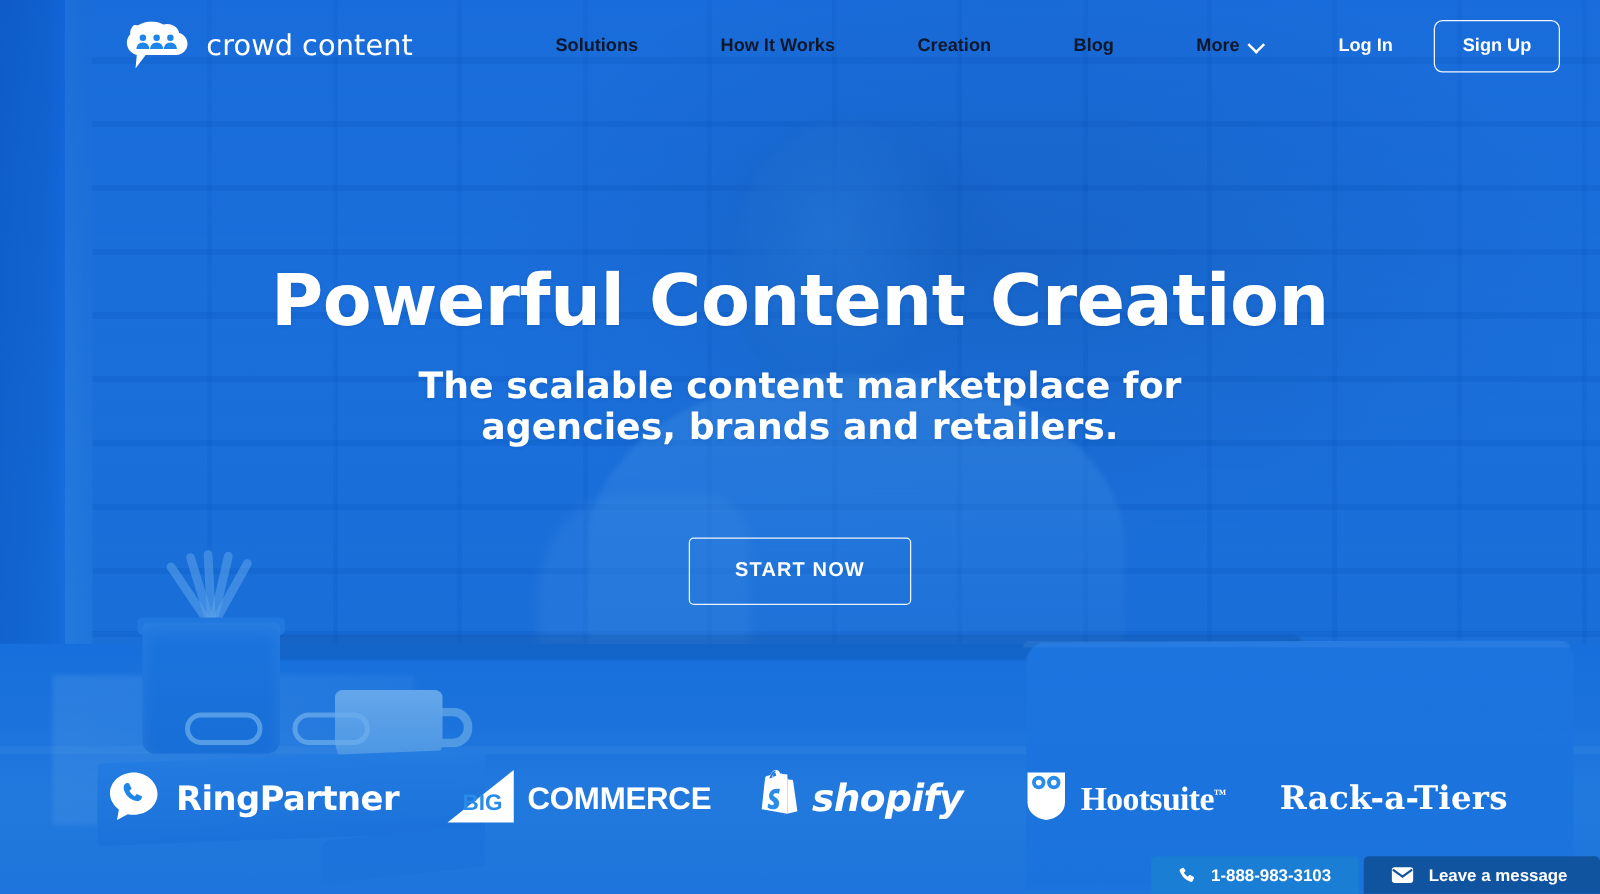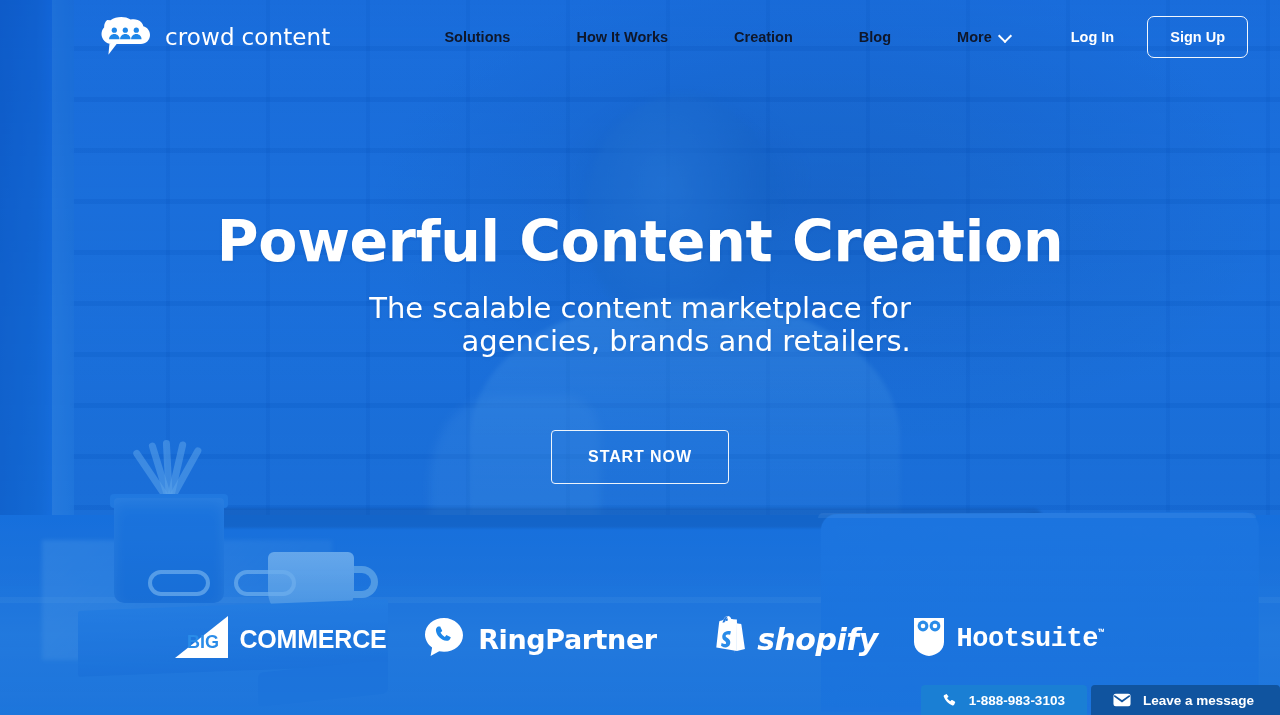--- a/index.html
+++ b/index.html
@@ -225,21 +225,21 @@
     font-size:57px; line-height:1.05;
     font-weight:bold; color:#fff;
     letter-spacing:-0.3px;
     text-align:center;
     font-family:"DejaVu Sans", sans-serif;
     text-shadow:0 1px 3px rgba(10,60,120,0.18);
   }
   p.subhead{
     margin-top:20px;
     font-size:29px; line-height:1.13;
-    color:#fff; text-align:right; font-weight:400;
+    color:#fff; text-align:center; font-weight:700;
     font-family:"DejaVu Sans", sans-serif;
     text-shadow:0 1px 3px rgba(10,60,120,0.15);
   }
   .cta{
     margin-top:73px;
     border:1.7px solid rgba(255,255,255,0.92);
     border-radius:4px; background:transparent;
     color:#fff; font-size:16px; font-weight:bold;
     letter-spacing:0.9px;
     padding:17px 36px; cursor:pointer;
@@ -262,21 +262,21 @@
   .p-hootsuite{ width:215px; gap:11px; }
   .p-racka{ width:215px; }
 
   .rp-name{ font-size:27px; font-weight:bold; letter-spacing:-0.4px;
             font-family:"DejaVu Sans", sans-serif; }
   .bc-name{ font-size:25px; font-weight:bold; letter-spacing:-0.2px;
             font-family:"Liberation Sans", sans-serif; }
   .sh-name{ font-size:30px; font-weight:bold; font-style:italic;
             letter-spacing:-0.5px; font-family:"DejaVu Sans", sans-serif; }
   .hs-name{ font-size:27px; font-weight:bold; letter-spacing:-0.5px;
-            font-family:Liberation Mono, monospace; }
+            font-family:Liberation Serif, serif; }
   .hs-tm{ font-size:10px; vertical-align:super; font-weight:bold; }
   .ra-name{ font-size:26px; font-weight:bold; letter-spacing:0.2px;
             font-family:"DejaVu Serif", serif; }
 
   
   #chatbar{
     position:absolute; right:0; bottom:0; display:flex; z-index:40;
     align-items:flex-end;
   }
   .chat-btn{
@@ -375,38 +375,38 @@
   <h1 class="headline">Powerful Content Creation</h1>
   <p class="subhead">
     <span>The scalable content marketplace for</span><br>
     <span>agencies, brands and retailers.</span>
   </p>
   <button class="cta">START NOW</button>
 </div>
 
 <div id="partners">
 
+  <div class="plogo p-ringpartner">
+    <span>
+      <svg width="42" height="42" viewBox="0 0 42 42">
+        <path fill="#ffffff" d="M21 2C10.5 2 2 9.4 2 18.6c0 5.2 2.8 9.9 7.1 13l-1.5 8.3 8.6-4.6c1.5.3 3.1.5 4.8.5 10.5 0 19-7.4 19-16.6S31.5 2 21 2z"></path>
+        <path fill="#1d86e8" d="M15.2 10.4c-1.4.6-2.4 2-2.3 3.6.3 5.4 5.2 10.3 10.6 10.8 1.7.2 3.2-.8 3.8-2.3l.5-1.3-4.4-2.1-1.5 1.8c-1.9-1-3.4-2.5-4.4-4.4l1.8-1.5-2.1-4.4z"></path>
+      </svg>
+    </span>
+    <span class="rp-name">RingPartner</span>
+  </div>
+
   <div class="plogo p-bigcommerce">
     <span style="position:relative;display:block;">
       <svg width="70" height="46" viewBox="0 0 70 46">
         <path fill="#ffffff" d="M55 2 L55 44 L2 44 Z"></path>
         <text x="14" y="34" font-family="Liberation Sans, sans-serif" font-size="18" font-weight="bold" fill="#2a8ce8">BIG</text>
       </svg>
     </span>
     <span class="bc-name" style="margin-left:-4px;">COMMERCE</span>
-  </div>
-
-  <div class="plogo p-ringpartner">
-    <span>
-      <svg width="42" height="42" viewBox="0 0 42 42">
-        <path fill="#ffffff" d="M21 2C10.5 2 2 9.4 2 18.6c0 5.2 2.8 9.9 7.1 13l-1.5 8.3 8.6-4.6c1.5.3 3.1.5 4.8.5 10.5 0 19-7.4 19-16.6S31.5 2 21 2z"></path>
-        <path fill="#1d86e8" d="M15.2 10.4c-1.4.6-2.4 2-2.3 3.6.3 5.4 5.2 10.3 10.6 10.8 1.7.2 3.2-.8 3.8-2.3l.5-1.3-4.4-2.1-1.5 1.8c-1.9-1-3.4-2.5-4.4-4.4l1.8-1.5-2.1-4.4z"></path>
-      </svg>
-    </span>
-    <span class="rp-name">RingPartner</span>
   </div>
 
   <div class="plogo p-shopify">
     <span>
       <svg width="40" height="44" viewBox="0 0 40 44">
         <path fill="#ffffff" d="M25.8 4.2c-.4-.3-1-.4-1.5-.2-.6-1.8-1.8-3-3.4-3-1.9 0-3.5 1.5-4.6 4.1-1.6.5-2.9.9-3.1 1-.9.3-.9.3-1 1.1C12 7.8 9.4 32.4 9.4 32.4L29.9 36V4.6l-4.1-.4zM20.9 5.6c-1 .3-2.1.7-3.2 1 .6-2.2 1.7-3.3 2.7-3.7.2.6.4 1.5.5 2.7zm-.8-4.1c.3 0 .6.1.8.2-1.1.7-2.3 2.2-2.8 5.2-.9.3-1.8.6-2.6.8 1-3 2.5-6.2 4.6-6.2z"></path>
         <path fill="#ffffff" d="M29.9 4.6v31.4l8.1-2S34.5 9.7 34.4 9.4c0-.3-.3-.5-.5-.5-.2 0-3.4-.3-3.4-.3s-2.2-2.2-2.4-2.4c-.1-.1-.2-.2-.3-.2l.1 32z"></path>
         <path fill="#2a8ce8" d="M24 16.3l-1 3.7s-1.1-.5-2.4-.4c-1.9.1-1.9 1.3-1.9 1.6.1 1.6 4.4 2 4.6 5.9.2 3-1.6 5.1-4.3 5.3-3.2.2-5-1.7-5-1.7l.7-2.9s1.8 1.4 3.2 1.3c.9-.1 1.3-.8 1.2-1.4-.1-2.1-3.6-2-3.8-5.5-.2-3 1.7-6 5.9-6.2 1.7-.1 2.8.3 2.8.3z"></path>
       </svg>
     </span>
@@ -419,20 +419,23 @@
         <path fill="#ffffff" d="M2 2h30v24c0 8-7 13-15 14C9 39 2 34 2 26V2z"></path>
         <circle fill="#2a8ce8" cx="11" cy="10" r="5.4"></circle>
         <circle fill="#2a8ce8" cx="23" cy="10" r="5.4"></circle>
         <circle fill="#ffffff" cx="11" cy="10" r="2.3"></circle>
         <circle fill="#ffffff" cx="23" cy="10" r="2.3"></circle>
       </svg>
     </span>
     <span class="hs-name"><span>Hootsuite</span><span class="hs-tm">™</span></span>
   </div>
 
+  <div class="plogo p-racka">
+    <span class="ra-name">Rack-a-Tiers</span>
+  </div>
 
 </div>
 
 <div id="chatbar">
 
   <div class="chat-btn chat-phone">
     <span class="ic">
       <svg width="14" height="14" viewBox="0 0 16 16">
         <path fill="#ffffff" d="M4.2 1.2 1.6 2.4C.9 2.8.6 3.6.9 4.3c1.6 4.6 5.3 8.3 9.9 9.9.7.3 1.5 0 1.9-.7l1.2-2.6c.2-.5 0-1.1-.5-1.3L10.6 8c-.4-.2-.9-.1-1.2.3l-1 1.2C6.7 8.6 5.5 7.4 4.6 5.8l1.2-1c.4-.3.5-.8.3-1.2L4.5 1.7c-.1-.4-.4-.6-.3-.5z"></path>
       </svg>

